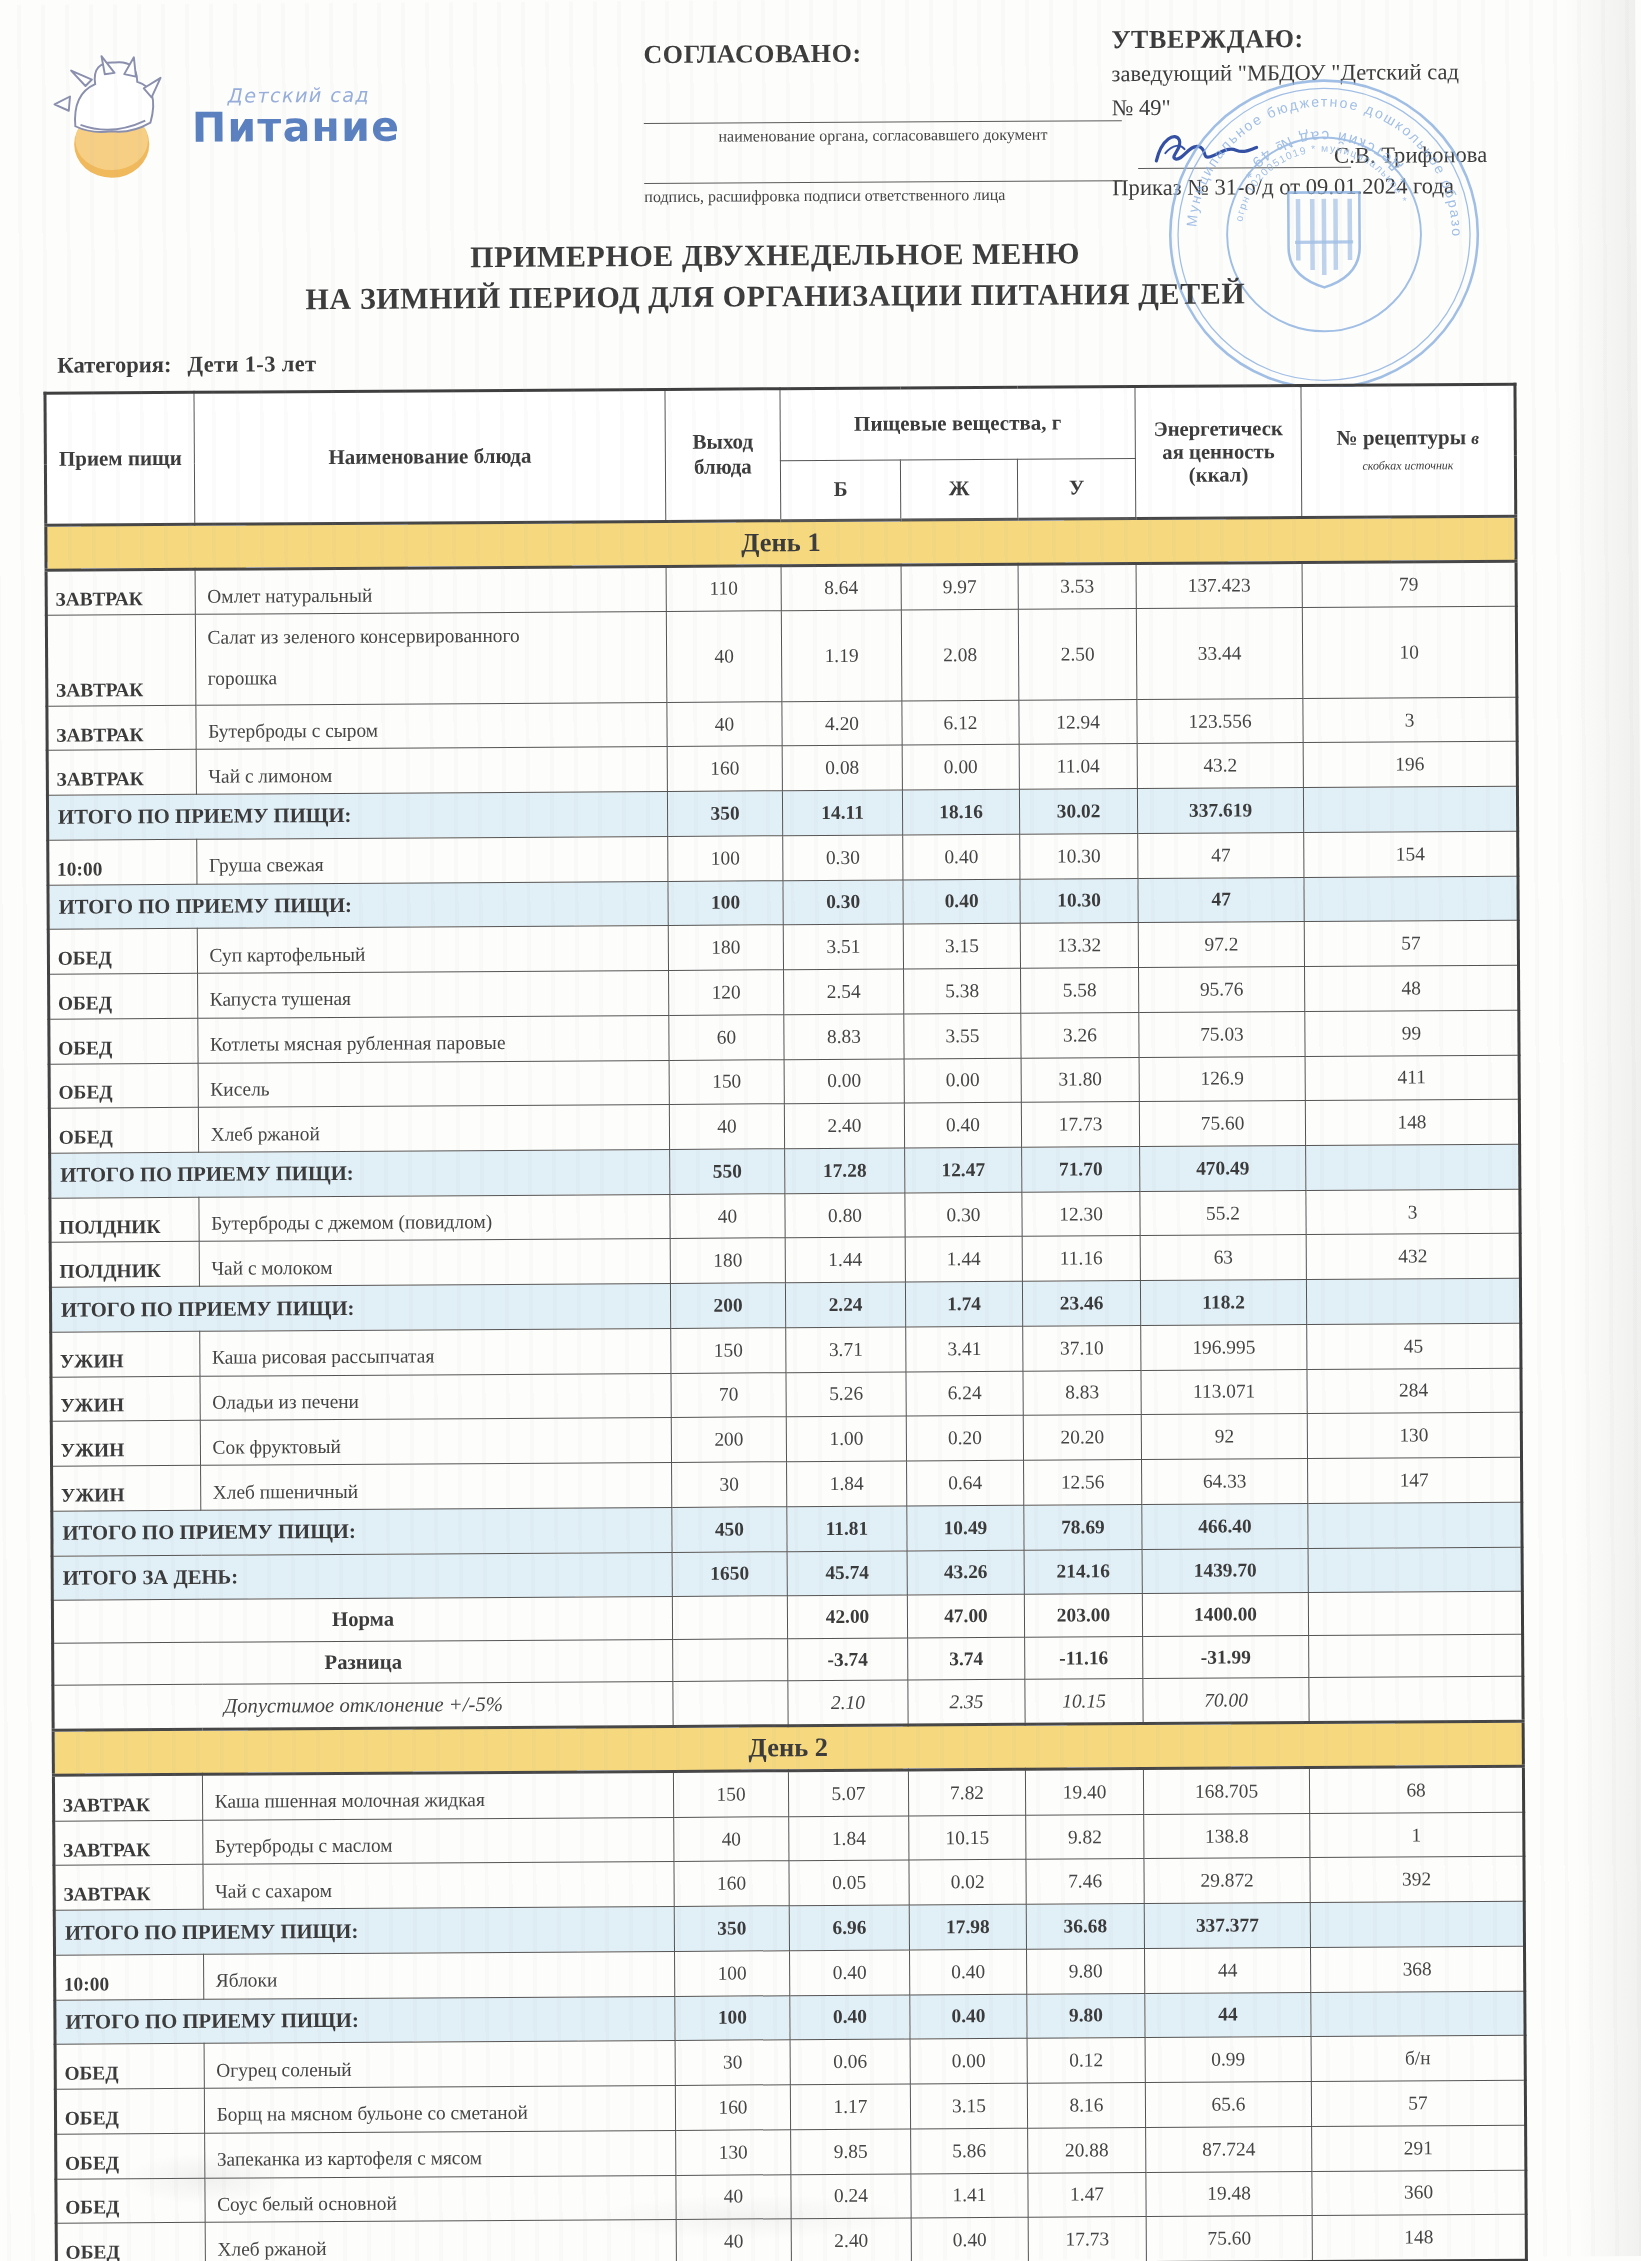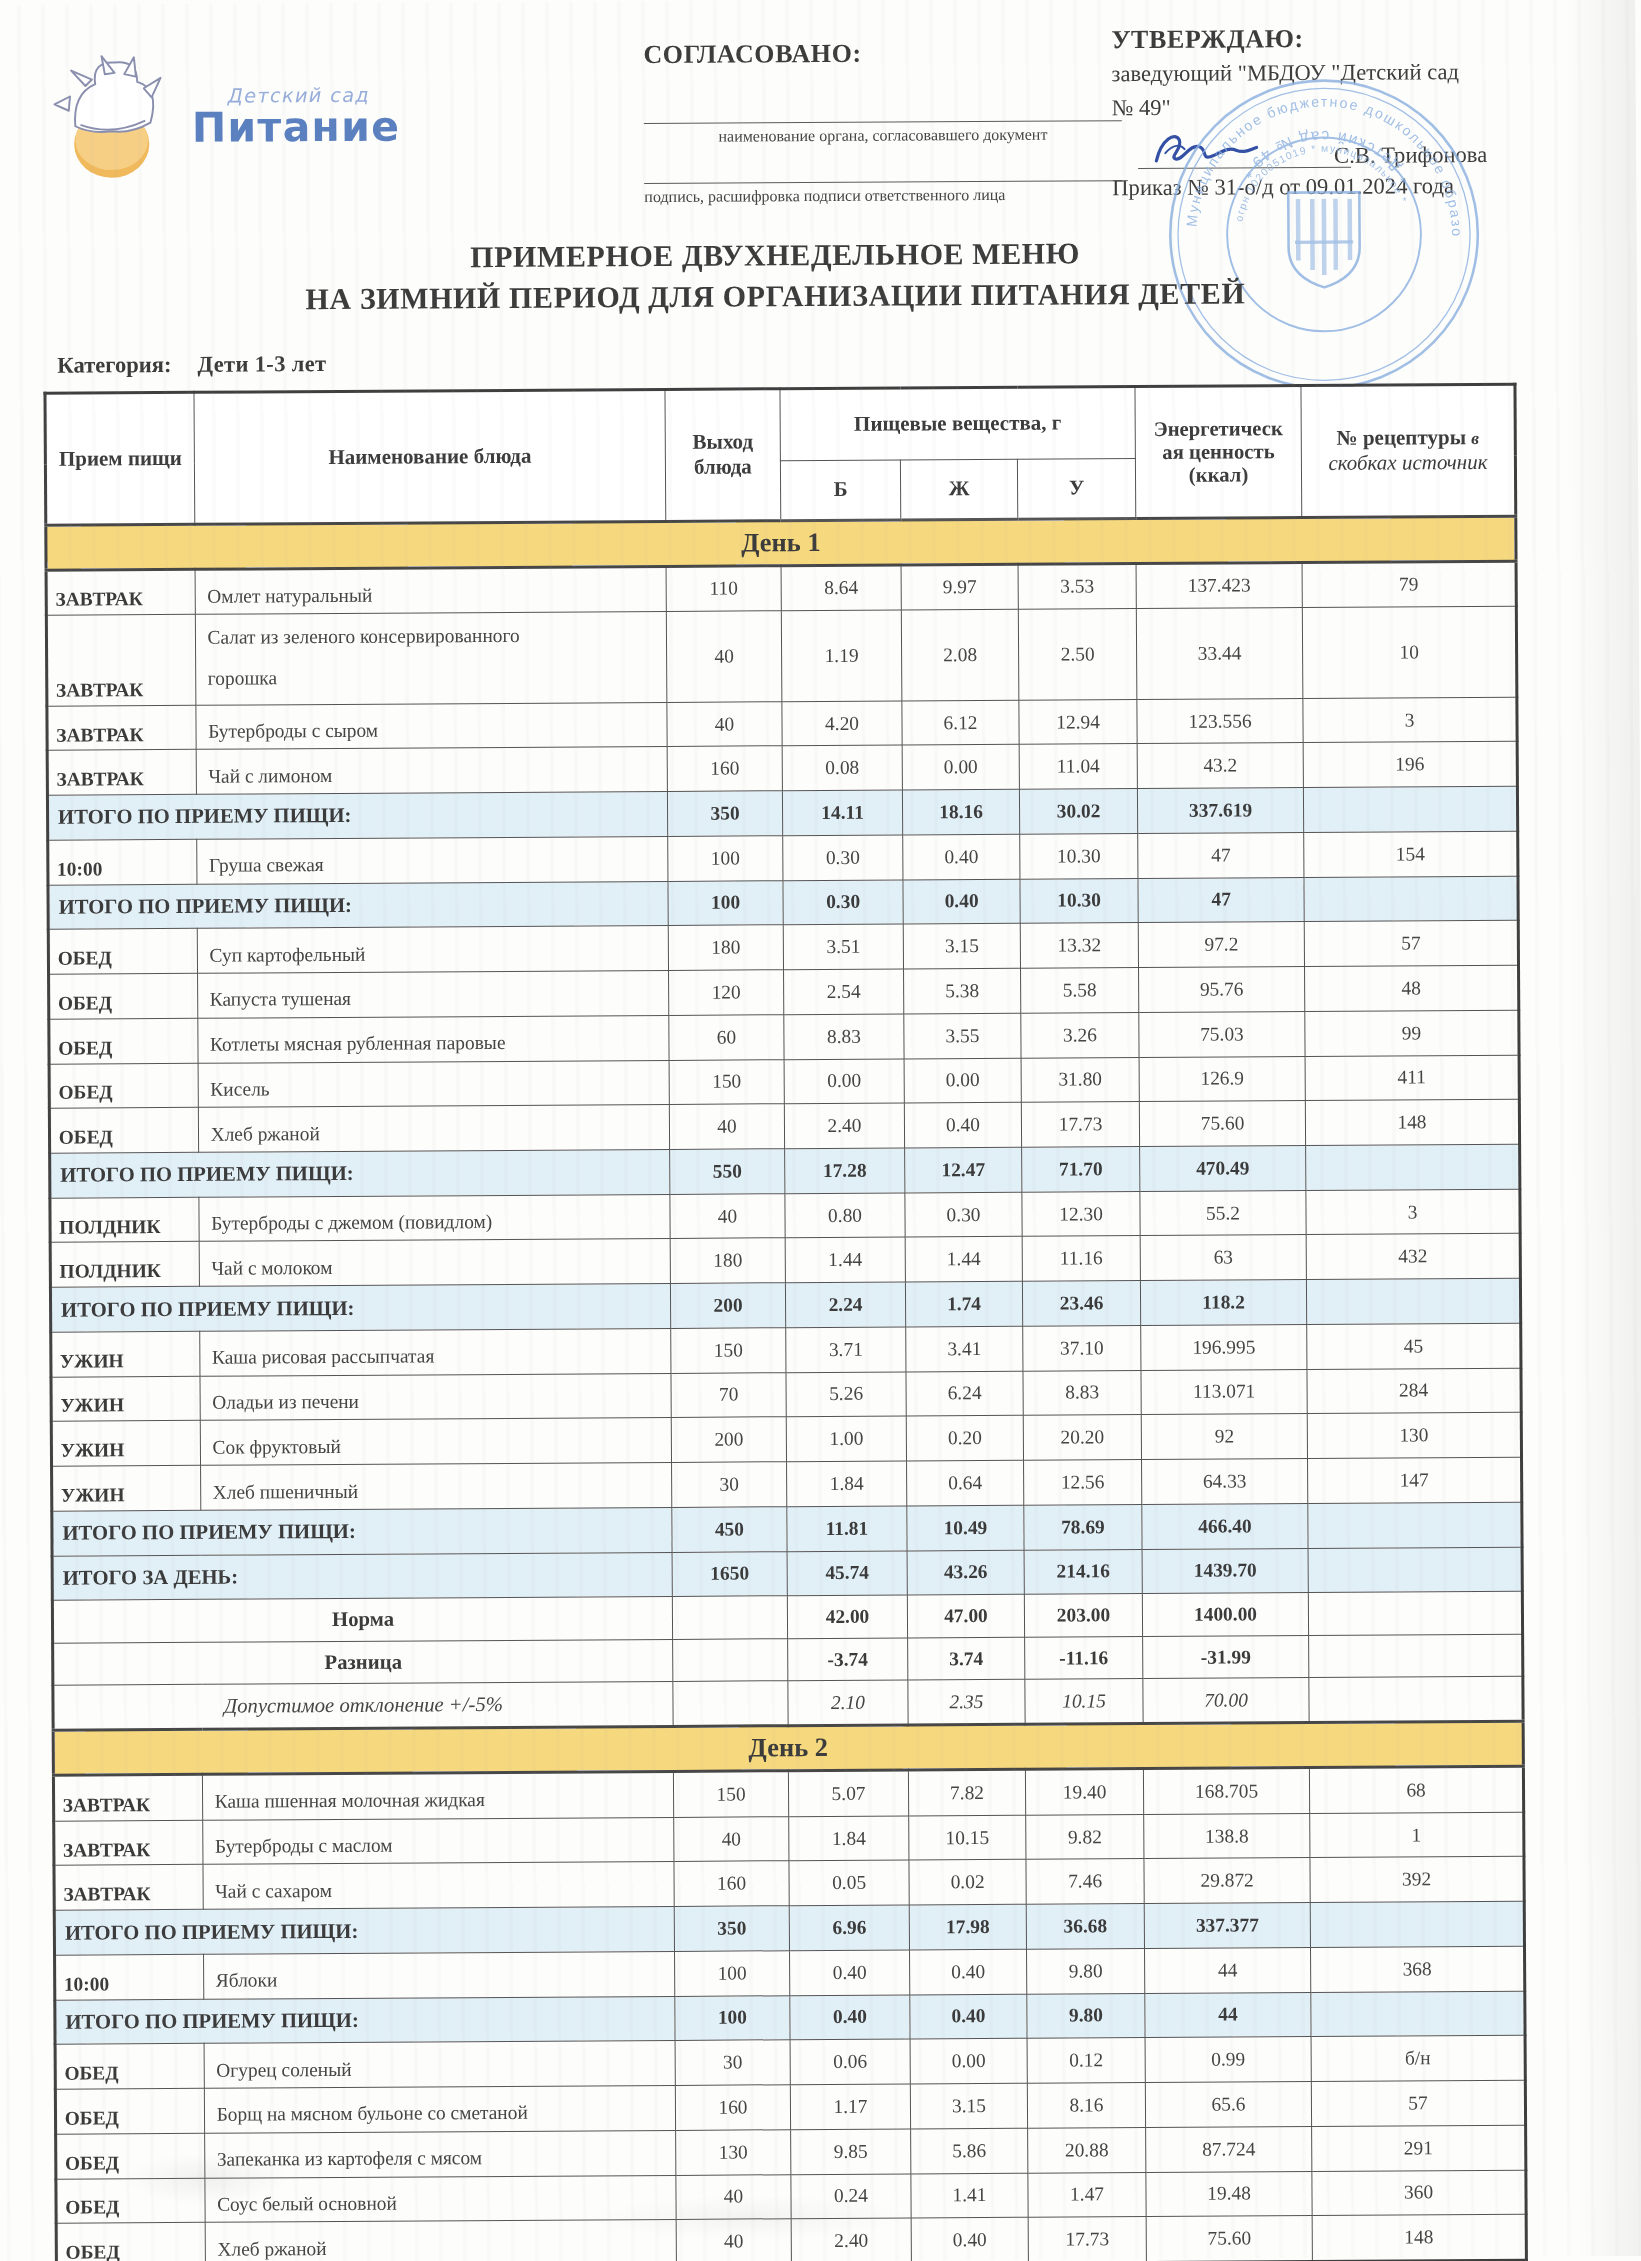--- a/index.html
+++ b/index.html
@@ -36,32 +36,32 @@
   .sig-row{display:flex;align-items:flex-end;margin-top:2.6px;height:46px;}
   .sig-svg{margin-left:35px;}
   .signer{font-size:22.6px;margin-left:45px;}
   .approve-rule{width:213px;margin-left:26px;margin-top:-2.6px;}
   .order-line{font-size:22.6px;margin-top:6.5px;}
   
   .doc-title{position:absolute;left:77px;top:234px;width:1407px;text-align:center;}
   .doc-title .t1,.doc-title .t2{font-size:30px;font-weight:bold;letter-spacing:0.6px;line-height:1.38;}
   .category{position:absolute;left:62px;top:348px;font-size:22.6px;}
   .category .cat-label{font-weight:bold;}
-  .category .cat-value{font-weight:bold;margin-left:26px;letter-spacing:0.3px;}
+  .category .cat-value{font-weight:bold;margin-left:16px;letter-spacing:0.3px;}
   
   .stamp{position:absolute;left:1168px;top:76px;width:323px;height:323px;opacity:.8;pointer-events:none;}
   
   table.menu{position:absolute;left:48px;top:387px;width:1470px;border-collapse:collapse;table-layout:fixed;}
   table.menu td,table.menu th{border:1.9px solid #545454;overflow:hidden;}
   table.menu{border:3.2px solid #3f3f3f;}
   thead th{font-size:21px;font-weight:bold;vertical-align:middle;text-align:center;padding:3.9px 6.5px;background:#fff;}
   thead tr.h1 th{height:62px;}
   thead tr.h2 th{height:50px;border-bottom-width:3.9px;}
   th.th-energy{font-size:20.7px;border-radius:8px;}
-  .rec-note{font-style:italic;font-weight:normal;font-size:21px;}
+  .rec-note{font-style:italic;font-weight:normal;font-size:12px;}
   .rec-sup{font-style:italic;font-size:17.4px;}
   tr.banner td{background:#f6d87e;text-align:center;font-size:26.5px;font-weight:bold;height:40px;
     border-top:3.9px solid #474747;border-bottom:3.2px solid #474747;color:#3b3b3b;}
   td{font-size:19.4px;color:#454545;}
   .cell-meal{font-weight:bold;text-align:left;vertical-align:bottom;padding:2.6px 3.9px 3.9px 7.7px;color:#3b3b3b;}
   .cell-name{text-align:left;vertical-align:bottom;padding:2.6px 97px 5.2px 11.6px;line-height:1.25;}
   tr.tall td{height:102px;}
   tr.tall .cell-name{vertical-align:middle;line-height:2.1;}
   tr.row-dish td{height:36px;}
   .cell-num{text-align:center;vertical-align:middle;padding:1.3px 2.6px;}

